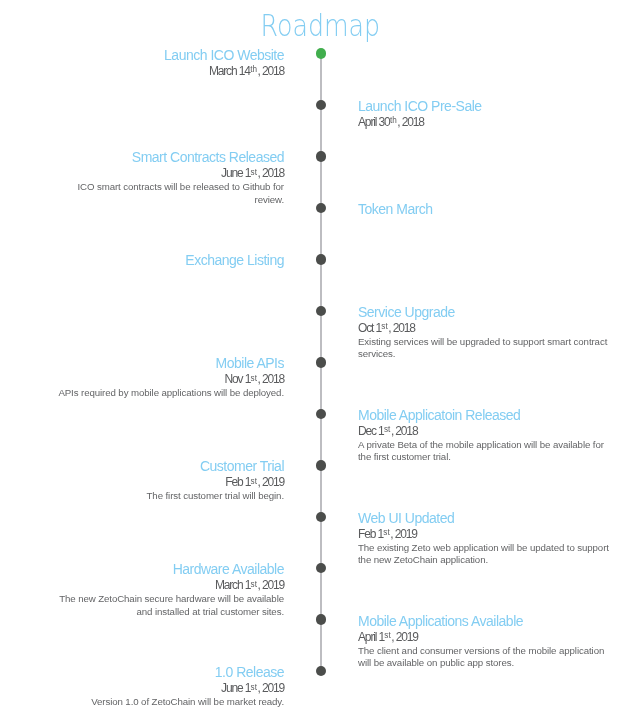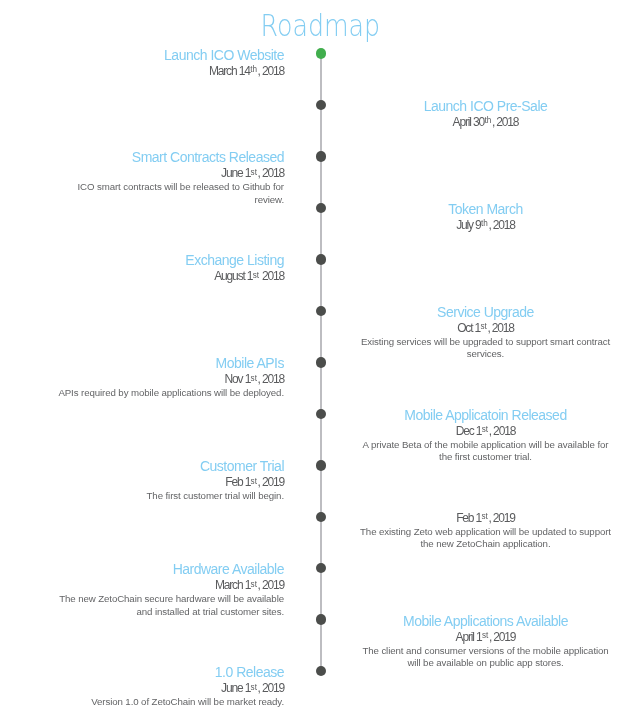--- a/index.html
+++ b/index.html
@@ -40,21 +40,21 @@
     position: absolute;
     width: 10.6px; height: 10.6px;
     border-radius: 50%;
     background: #4b4d4b;
     left: 315.7px;
   }
   .dot.start { background: #41ae4d; }
 
   .item { position: absolute; }
   .item.left { right: 356px; text-align: right; width: 231px; }
-  .item.right { left: 358px; text-align: center; width: 255px; }
+  .item.right { left: 358px; text-align: left; width: 255px; }
 
   .it-title {
     font-size: 14px;
     letter-spacing: -0.5px;
     color: #83cdf2;
     line-height: 16px;
     white-space: nowrap;
   }
   .it-date {
     font-size: 12px;
@@ -106,26 +106,24 @@
       <div class="it-date"><span class="d-main">April 30</span><sup class="d-sup">th</sup><span class="d-tail">, 2018</span></div>
 
     </div>
       <div class="item left" style="top: 149.4px;">
       <div class="it-title">Smart Contracts Released</div>
       <div class="it-date"><span class="d-main">June 1</span><sup class="d-sup">st</sup><span class="d-tail">, 2018</span></div>
       <div class="it-desc">ICO smart contracts will be released to Github for review.</div>
     </div>
       <div class="item right" style="top: 200.9px;">
       <div class="it-title">Token March</div>
-      <div class="it-date"><span class="d-main">July 9</span><sup class="d-sup">th</sup><span class="d-tail">, 2018</span></div>
 
     </div>
       <div class="item left" style="top: 252.4px;">
       <div class="it-title">Exchange Listing</div>
-      <div class="it-date"><span class="d-main">August 1</span><sup class="d-sup">st</sup><span class="d-tail"> 2018</span></div>
 
     </div>
       <div class="item right" style="top: 303.9px;">
       <div class="it-title">Service Upgrade</div>
       <div class="it-date"><span class="d-main">Oct 1</span><sup class="d-sup">st</sup><span class="d-tail">, 2018</span></div>
       <div class="it-desc">Existing services will be upgraded to support smart contract services.</div>
     </div>
       <div class="item left" style="top: 355.3px;">
       <div class="it-title">Mobile APIs</div>
       <div class="it-date"><span class="d-main">Nov 1</span><sup class="d-sup">st</sup><span class="d-tail">, 2018</span></div>
@@ -135,20 +133,21 @@
       <div class="it-title">Mobile Applicatoin Released</div>
       <div class="it-date"><span class="d-main">Dec 1</span><sup class="d-sup">st</sup><span class="d-tail">, 2018</span></div>
       <div class="it-desc">A private Beta of the mobile application will be available for the first customer trial.</div>
     </div>
       <div class="item left" style="top: 458.3px;">
       <div class="it-title">Customer Trial</div>
       <div class="it-date"><span class="d-main">Feb 1</span><sup class="d-sup">st</sup><span class="d-tail">, 2019</span></div>
       <div class="it-desc">The first customer trial will begin.</div>
     </div>
       <div class="item right" style="top: 509.8px;">
+      <div class="it-title">Web UI Updated</div>
       <div class="it-date"><span class="d-main">Feb 1</span><sup class="d-sup">st</sup><span class="d-tail">, 2019</span></div>
       <div class="it-desc">The existing Zeto web application will be updated to support the new ZetoChain application.</div>
     </div>
       <div class="item left" style="top: 561.2px;">
       <div class="it-title">Hardware Available</div>
       <div class="it-date"><span class="d-main">March 1</span><sup class="d-sup">st</sup><span class="d-tail">, 2019</span></div>
       <div class="it-desc">The new ZetoChain secure hardware will be available and installed at trial customer sites.</div>
     </div>
       <div class="item right" style="top: 612.7px;">
       <div class="it-title">Mobile Applications Available</div>

